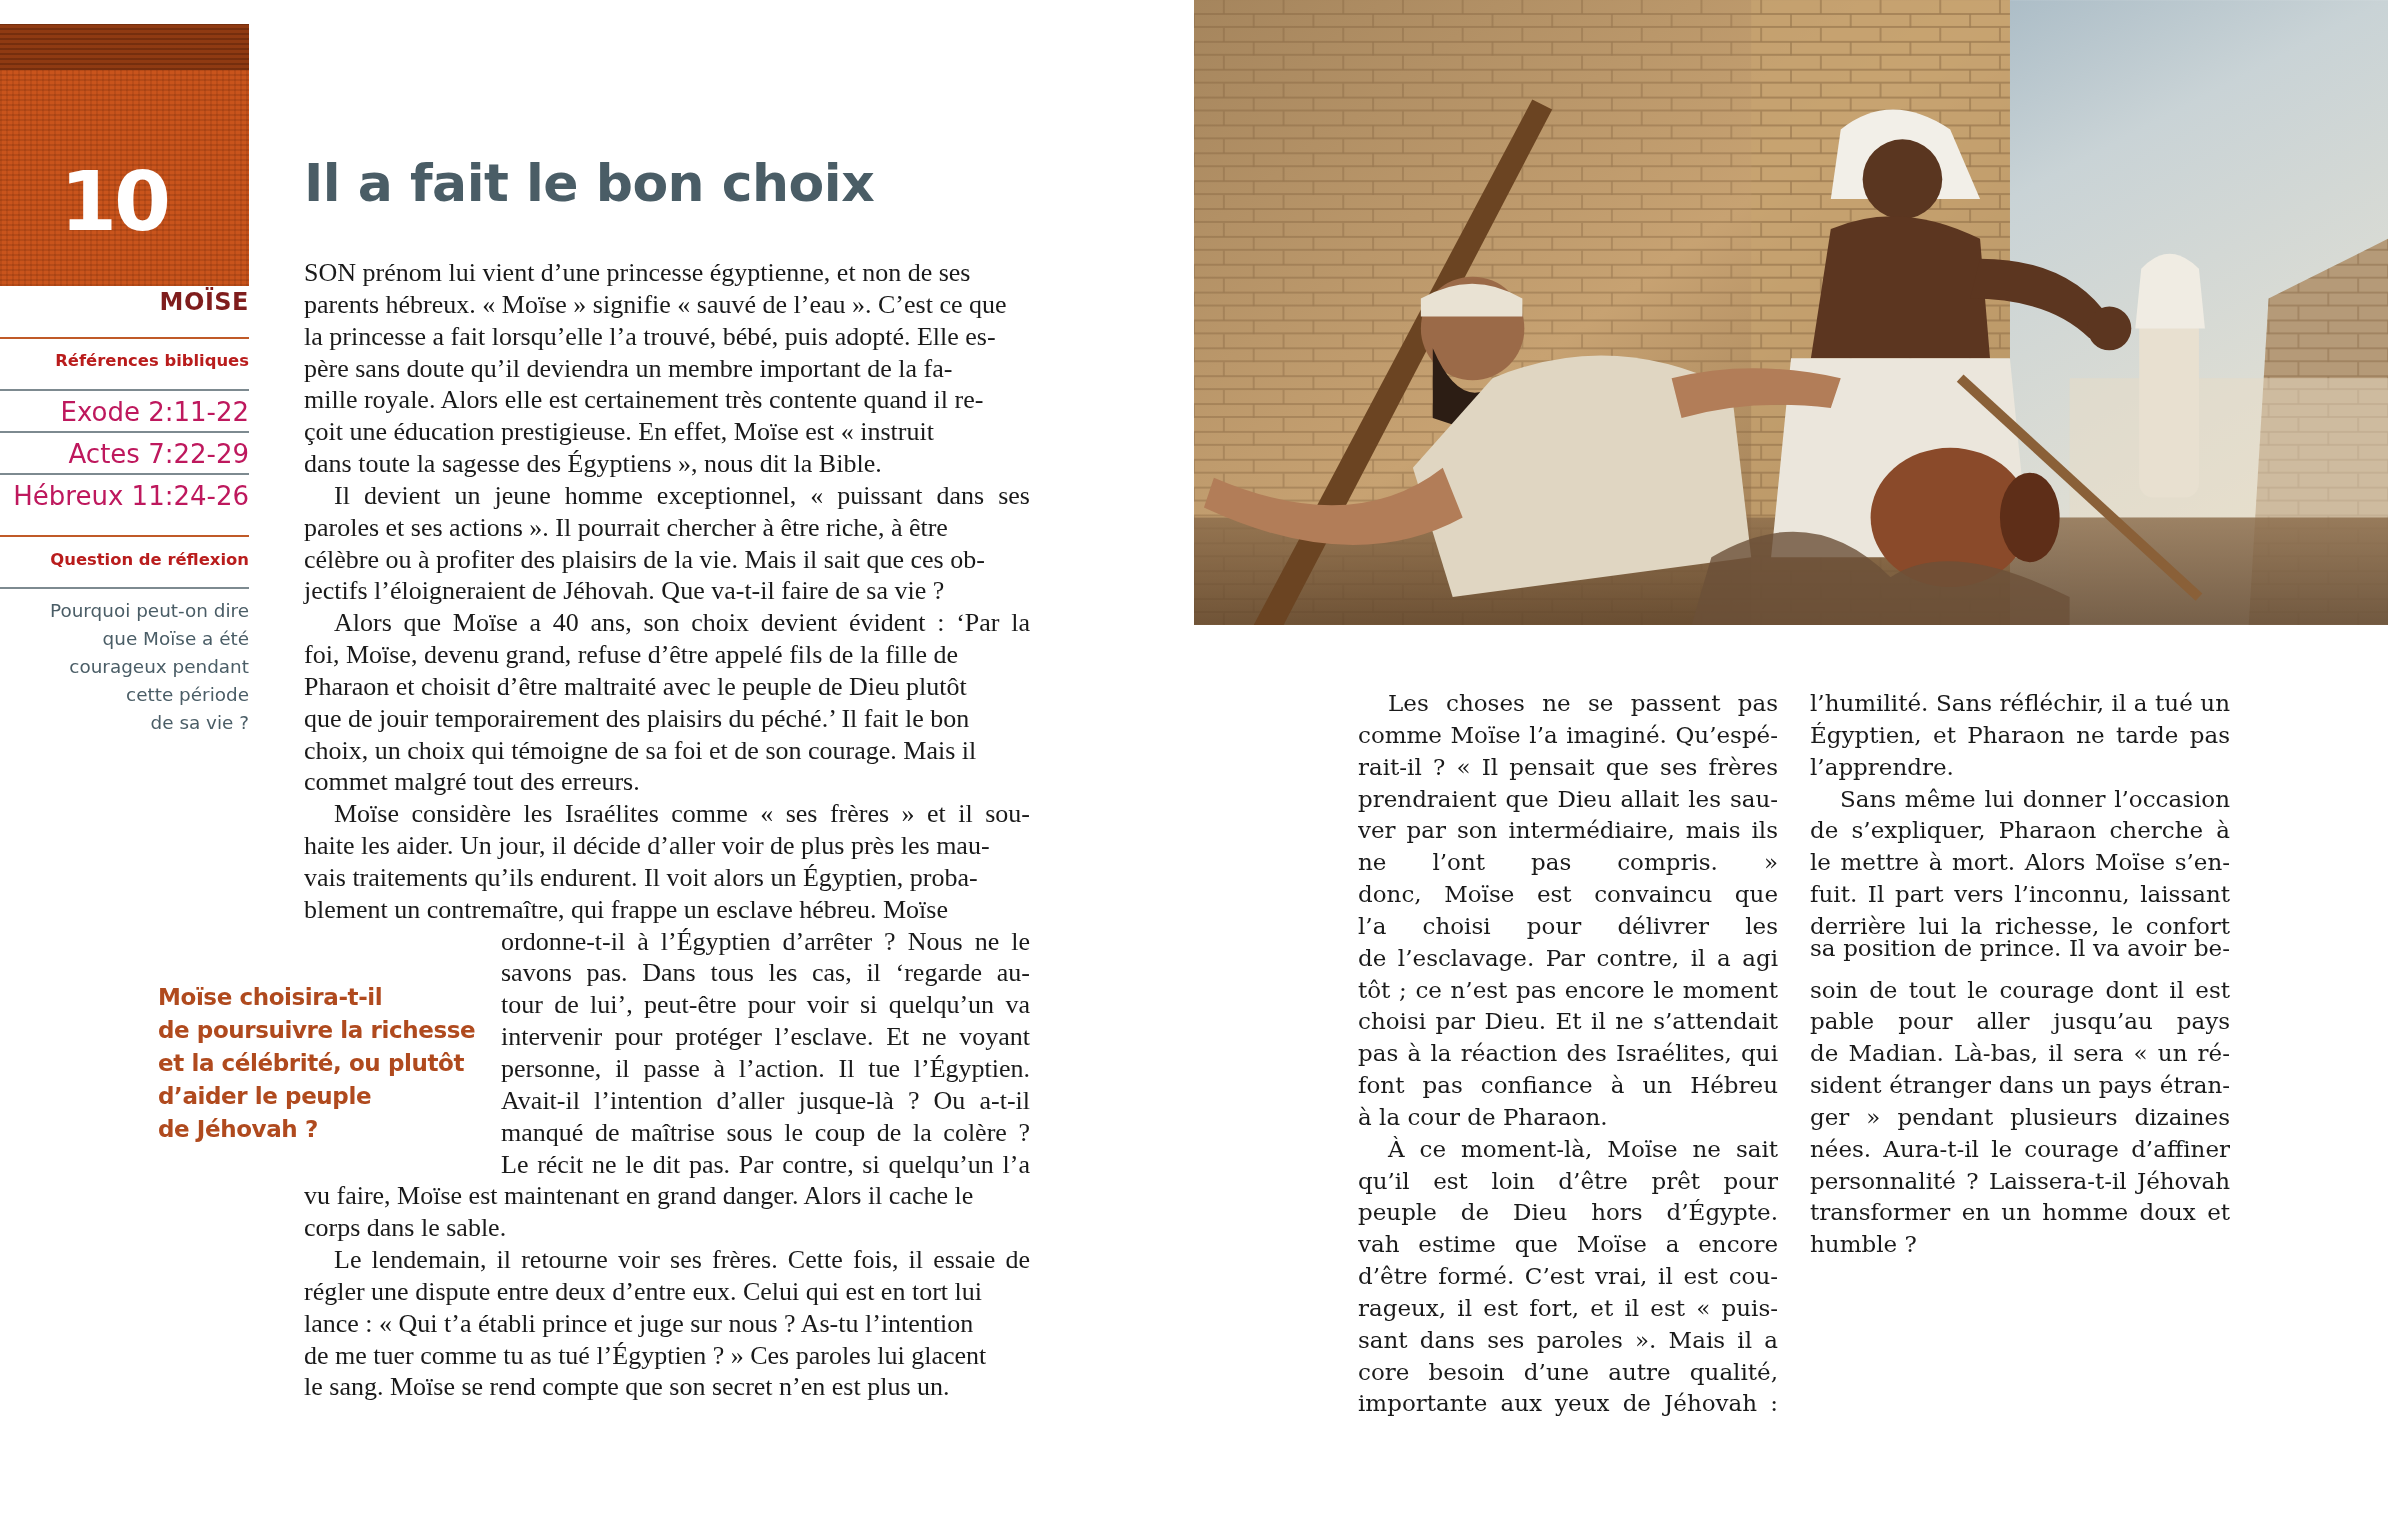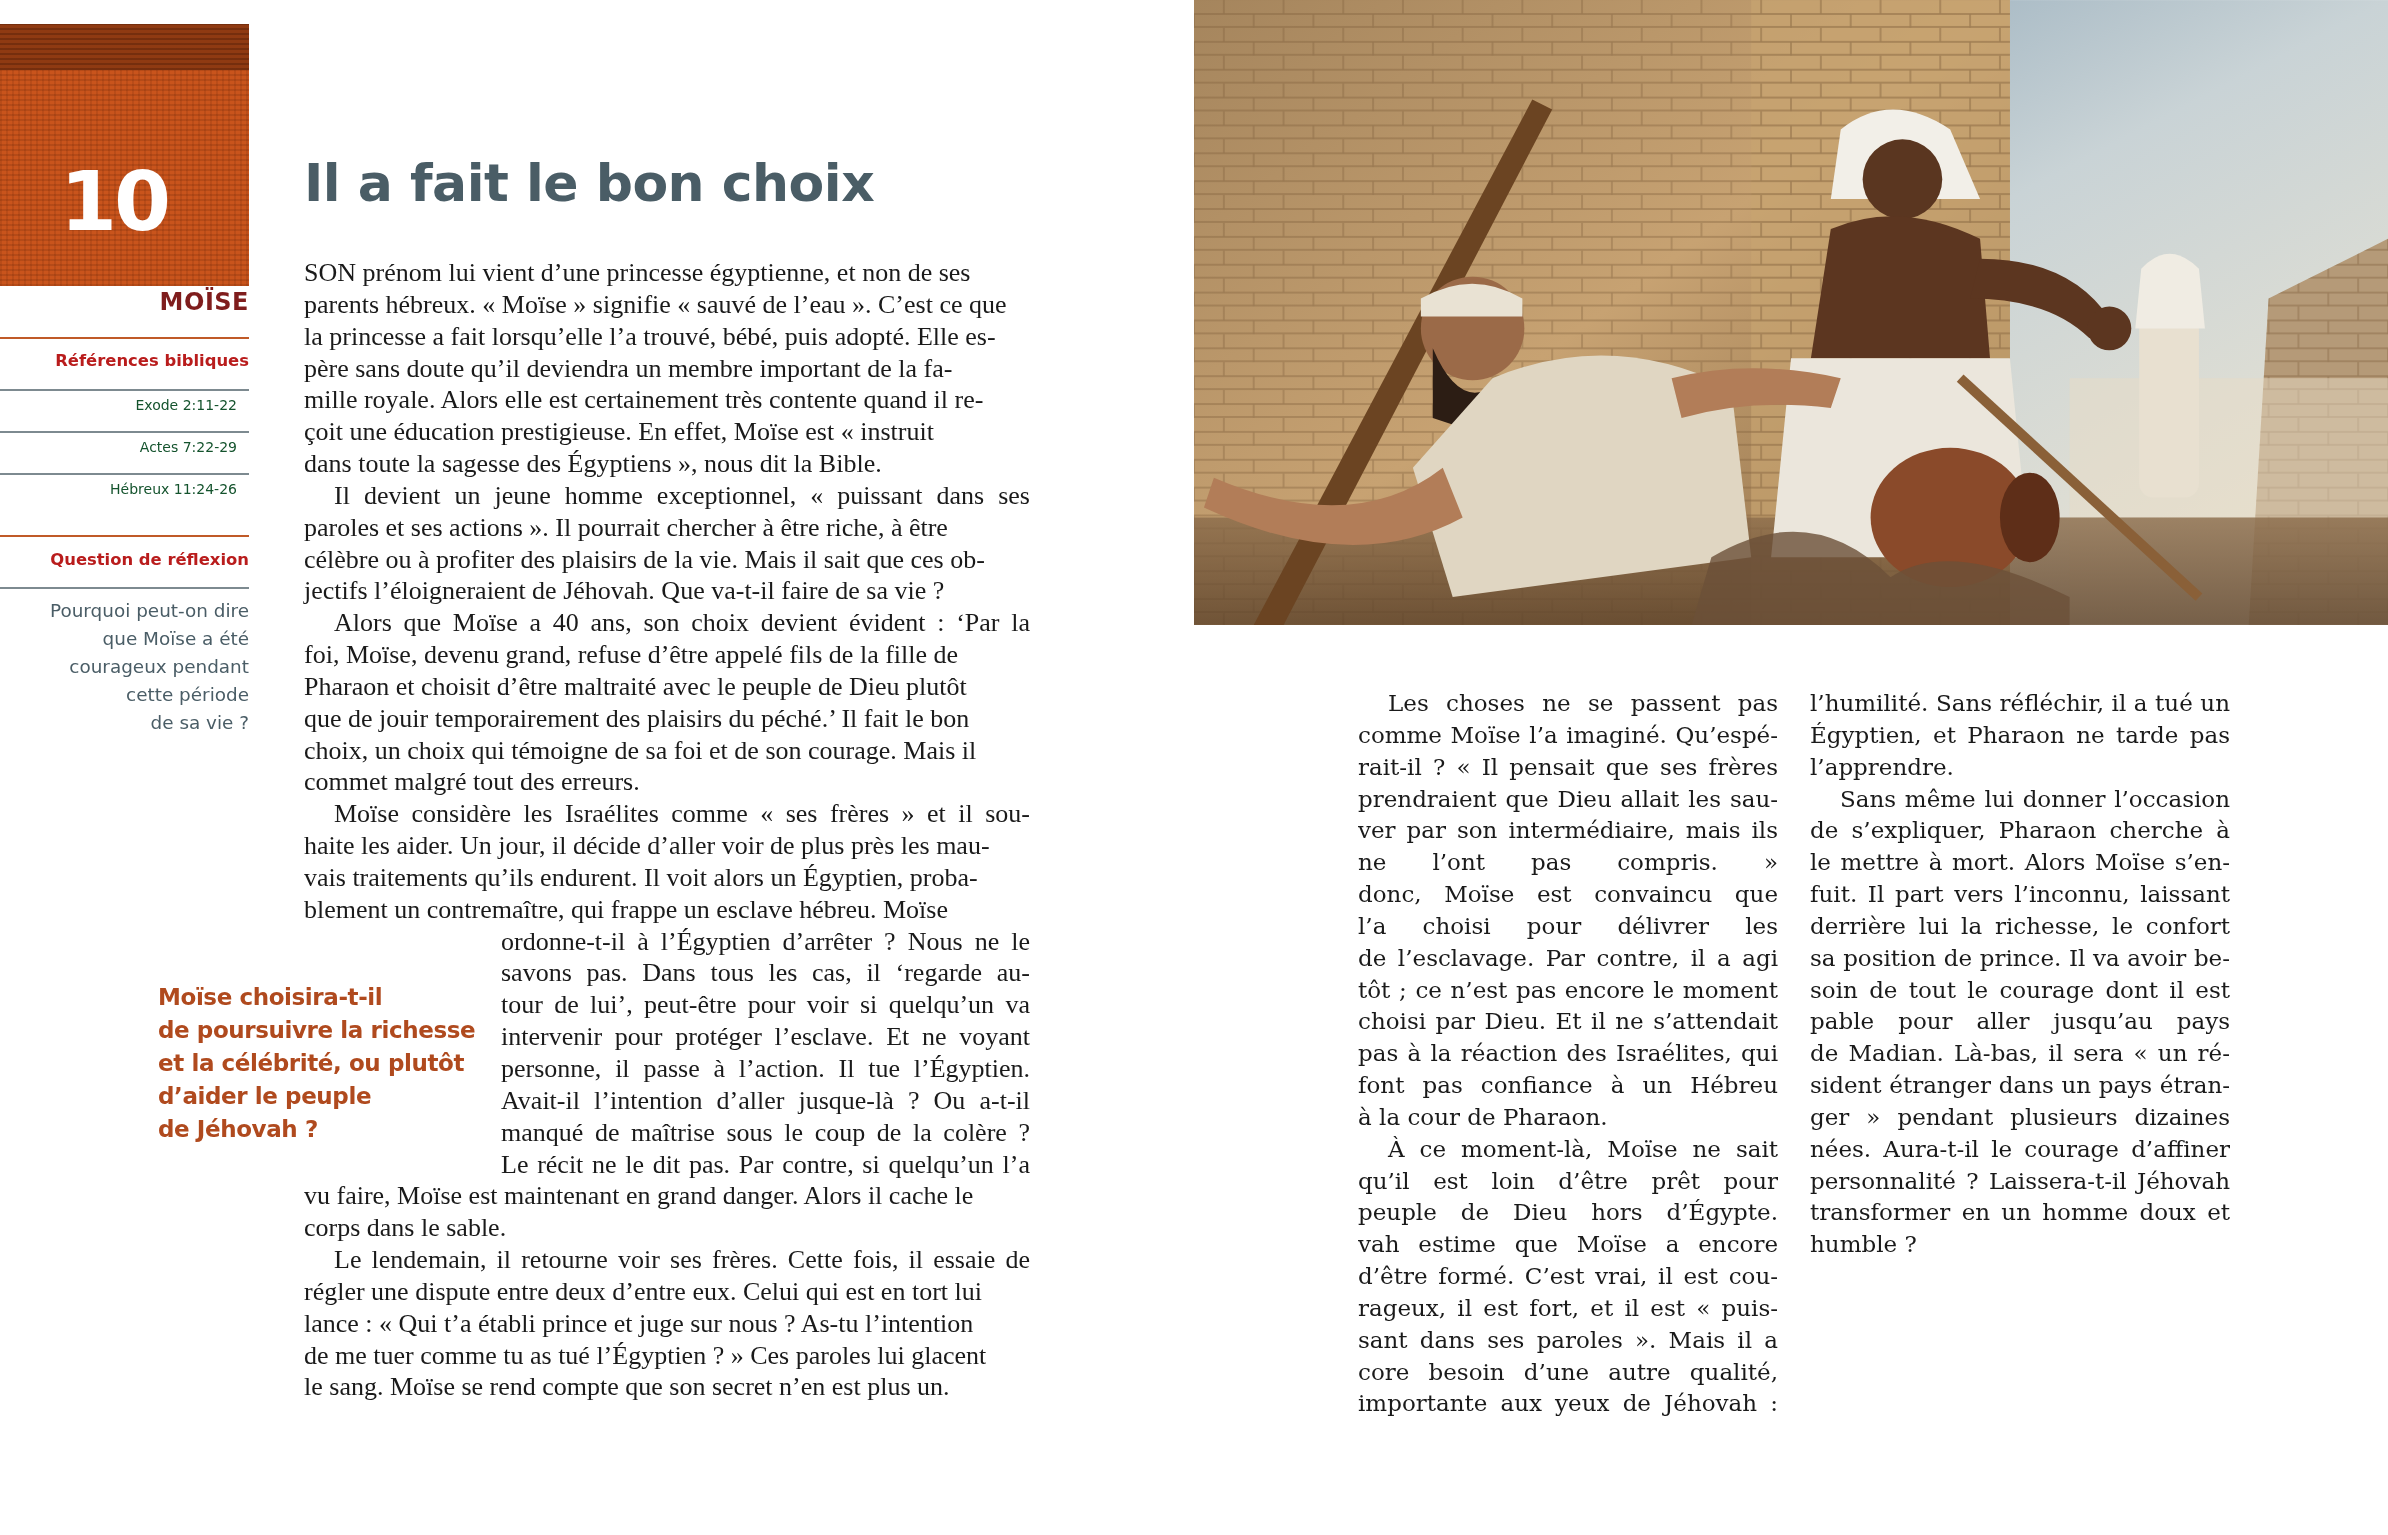--- a/index.html
+++ b/index.html
@@ -17,21 +17,21 @@
     font-size:82px; font-weight:bold; color:#ffffff; line-height:1; letter-spacing:-3px; }
   .title { position:absolute; left:304px; top:157px; font-family:"DejaVu Sans", sans-serif; font-size:52px;
     color:#4a5d66; font-weight:600; letter-spacing:-0.5px; line-height:1; white-space:nowrap; }
 
   .sidebar { position:absolute; left:0; top:279px; width:249px; font-family:"DejaVu Sans", sans-serif; }
   .sb-name { position:absolute; right:0; top:9px; font-size:24px; font-weight:bold; color:#7f1d1d; letter-spacing:0.5px; }
   .sb-rule { position:absolute; left:0; width:249px; height:0; }
   .sb-rule.orange { border-top:2px solid #c05a28; }
   .sb-rule.gray { border-top:2px solid #7d8a90; }
   .sb-head { position:absolute; right:0; font-size:16.4px; font-weight:bold; color:#b91c1c; }
-  .sb-ref { position:absolute; right:12px; font-size:14px; color:#14532d; white-space:nowrap; }
+  .sb-ref { position:absolute; right:0; font-size:26px; color:#be185d; white-space:nowrap; }
   .sb-question { position:absolute; right:0; top:318px; width:249px; text-align:right; font-size:18.4px; line-height:28px; color:#4a5d66; }
 
   .col { position:absolute; font-size:25px; color:#1a1a1a; }
   .line { position:absolute; left:0; height:32px; line-height:32px; white-space:nowrap; }
   .line.j { text-align:justify; text-align-last:justify; white-space:normal; overflow:hidden; }
   .line.l { text-align:left; }
   .line.ind { padding-left:30px; box-sizing:border-box; }
 
   .main-col { left:304px; top:257px; width:726px; font-family:"Liberation Serif", serif; font-size:26px; }
   .rp-col { font-family:"DejaVu Serif", serif; font-size:23px; }
@@ -216,21 +216,21 @@
 
 <div class="col rp-col rp-col2">
   <div class="line j" style="top:0px; width:420px;">l’humilité. Sans réfléchir, il a tué un</div>
   <div class="line j" style="top:32px; width:420px;">Égyptien, et Pharaon ne tarde pas à</div>
   <div class="line l" style="top:64px; width:420px;">l’apprendre.</div>
   <div class="line j ind" style="top:96px; width:420px;">Sans même lui donner l’occasion</div>
   <div class="line j" style="top:127px; width:420px;">de s’expliquer, Pharaon cherche à</div>
   <div class="line j" style="top:159px; width:420px;">le mettre à mort. Alors Moïse s’en-</div>
   <div class="line j" style="top:191px; width:420px;">fuit. Il part vers l’inconnu, laissant</div>
   <div class="line j" style="top:223px; width:420px;">derrière lui la richesse, le confort et</div>
-  <div class="line j" style="top:255px; width:420px;">sa position de prince. Il va avoir be-</div>
+  <div class="line j" style="top:245px; width:420px;">sa position de prince. Il va avoir be-</div>
   <div class="line j" style="top:287px; width:420px;">soin de tout le courage dont il est ca-</div>
   <div class="line j" style="top:318px; width:420px;">pable pour aller jusqu’au pays aride</div>
   <div class="line j" style="top:350px; width:420px;">de Madian. Là-bas, il sera « un ré-</div>
   <div class="line j" style="top:382px; width:420px;">sident étranger dans un pays étran-</div>
   <div class="line j" style="top:414px; width:420px;">ger » pendant plusieurs dizaines d’an-</div>
   <div class="line j" style="top:446px; width:420px;">nées. Aura-t-il le courage d’affiner sa</div>
   <div class="line j" style="top:478px; width:420px;">personnalité ? Laissera-t-il Jéhovah le</div>
   <div class="line j" style="top:509px; width:420px;">transformer en un homme doux et</div>
   <div class="line l" style="top:541px; width:420px;">humble ?</div>
 </div>

